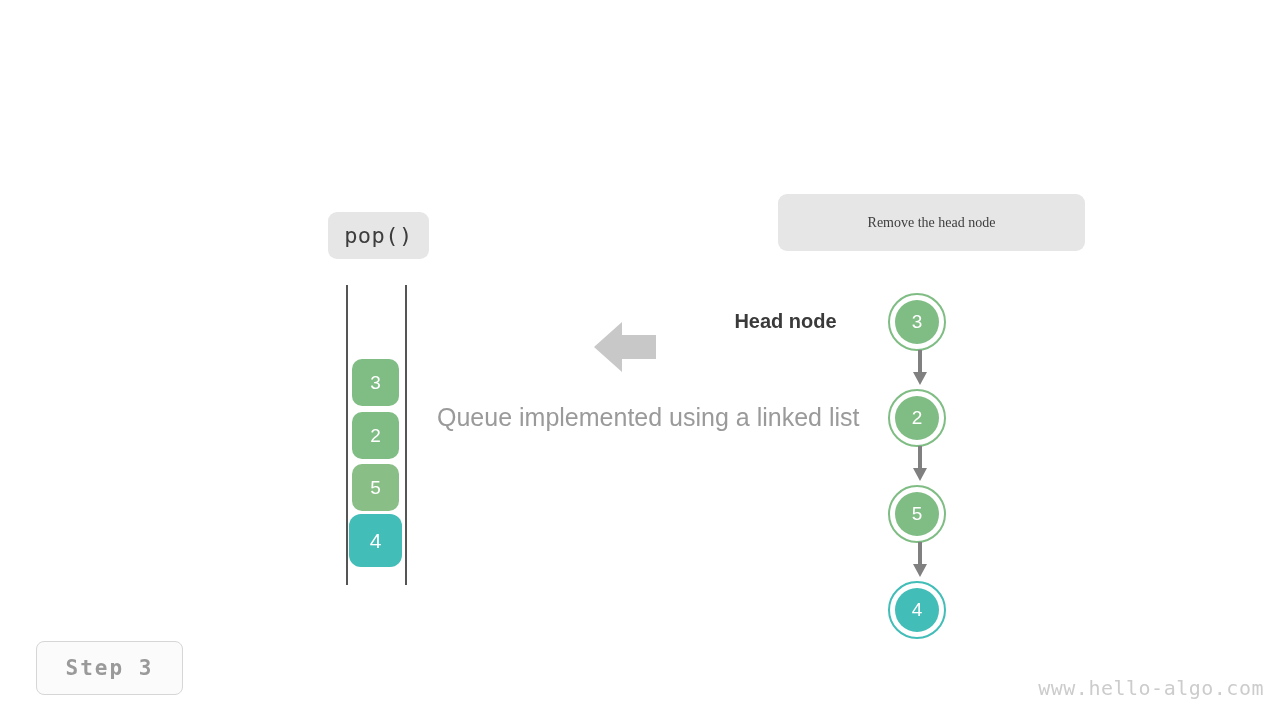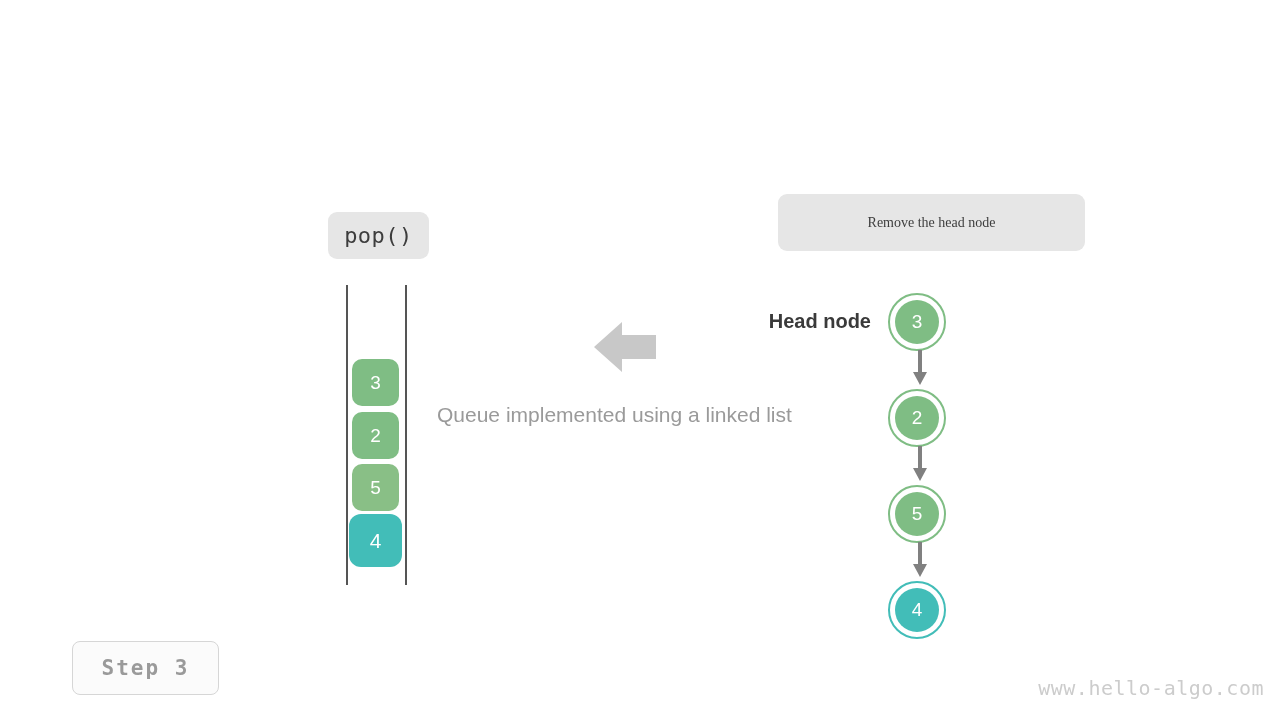--- a/index.html
+++ b/index.html
@@ -64,40 +64,39 @@
     border: 1px solid #d6d6d6;
     border-radius: 8px;
     display: flex;
     align-items: center;
     justify-content: center;
     font-family: "DejaVu Sans Mono", "Liberation Mono", monospace;
     font-size: 21px;
     font-weight: bold;
     letter-spacing: 2px;
     color: #9a9a9a;
-    margin-left: 36px;
   }
 
   
   #watermark {
     position: absolute;
     right: 16px;
     top: 676px;
     font-family: "DejaVu Sans Mono", "Liberation Mono", monospace;
     font-size: 20px;
     color: #cccccc;
     letter-spacing: 0.5px;
   }
 
   
   #caption {
     position: absolute;
     left: 437px;
     top: 403px;
-    font-size: 21px;
+    font-size: 25px;
     color: #9a9a9a;
     white-space: nowrap;
   }
 
   
   #map-arrow {
     position: absolute;
     left: 594px;
     top: 318px;
     width: 62px;
@@ -184,21 +183,21 @@
     width: 10px;
   }
 
   
   .node-label {
     position: absolute;
     font-size: 20px;
     font-weight: bold;
     color: #3a3a3a;
     white-space: nowrap;
-    text-align: right;
+    text-align: center;
   }
   #head-label { left: 700px; top: 310px; width: 171px; }
   #tail-label { left: 700px; top: 598px; width: 171px; }
 </style>
 </head>
 <body>
 
 <div class="stage">
 
   <div class="pill" id="op-pill">pop()</div>

